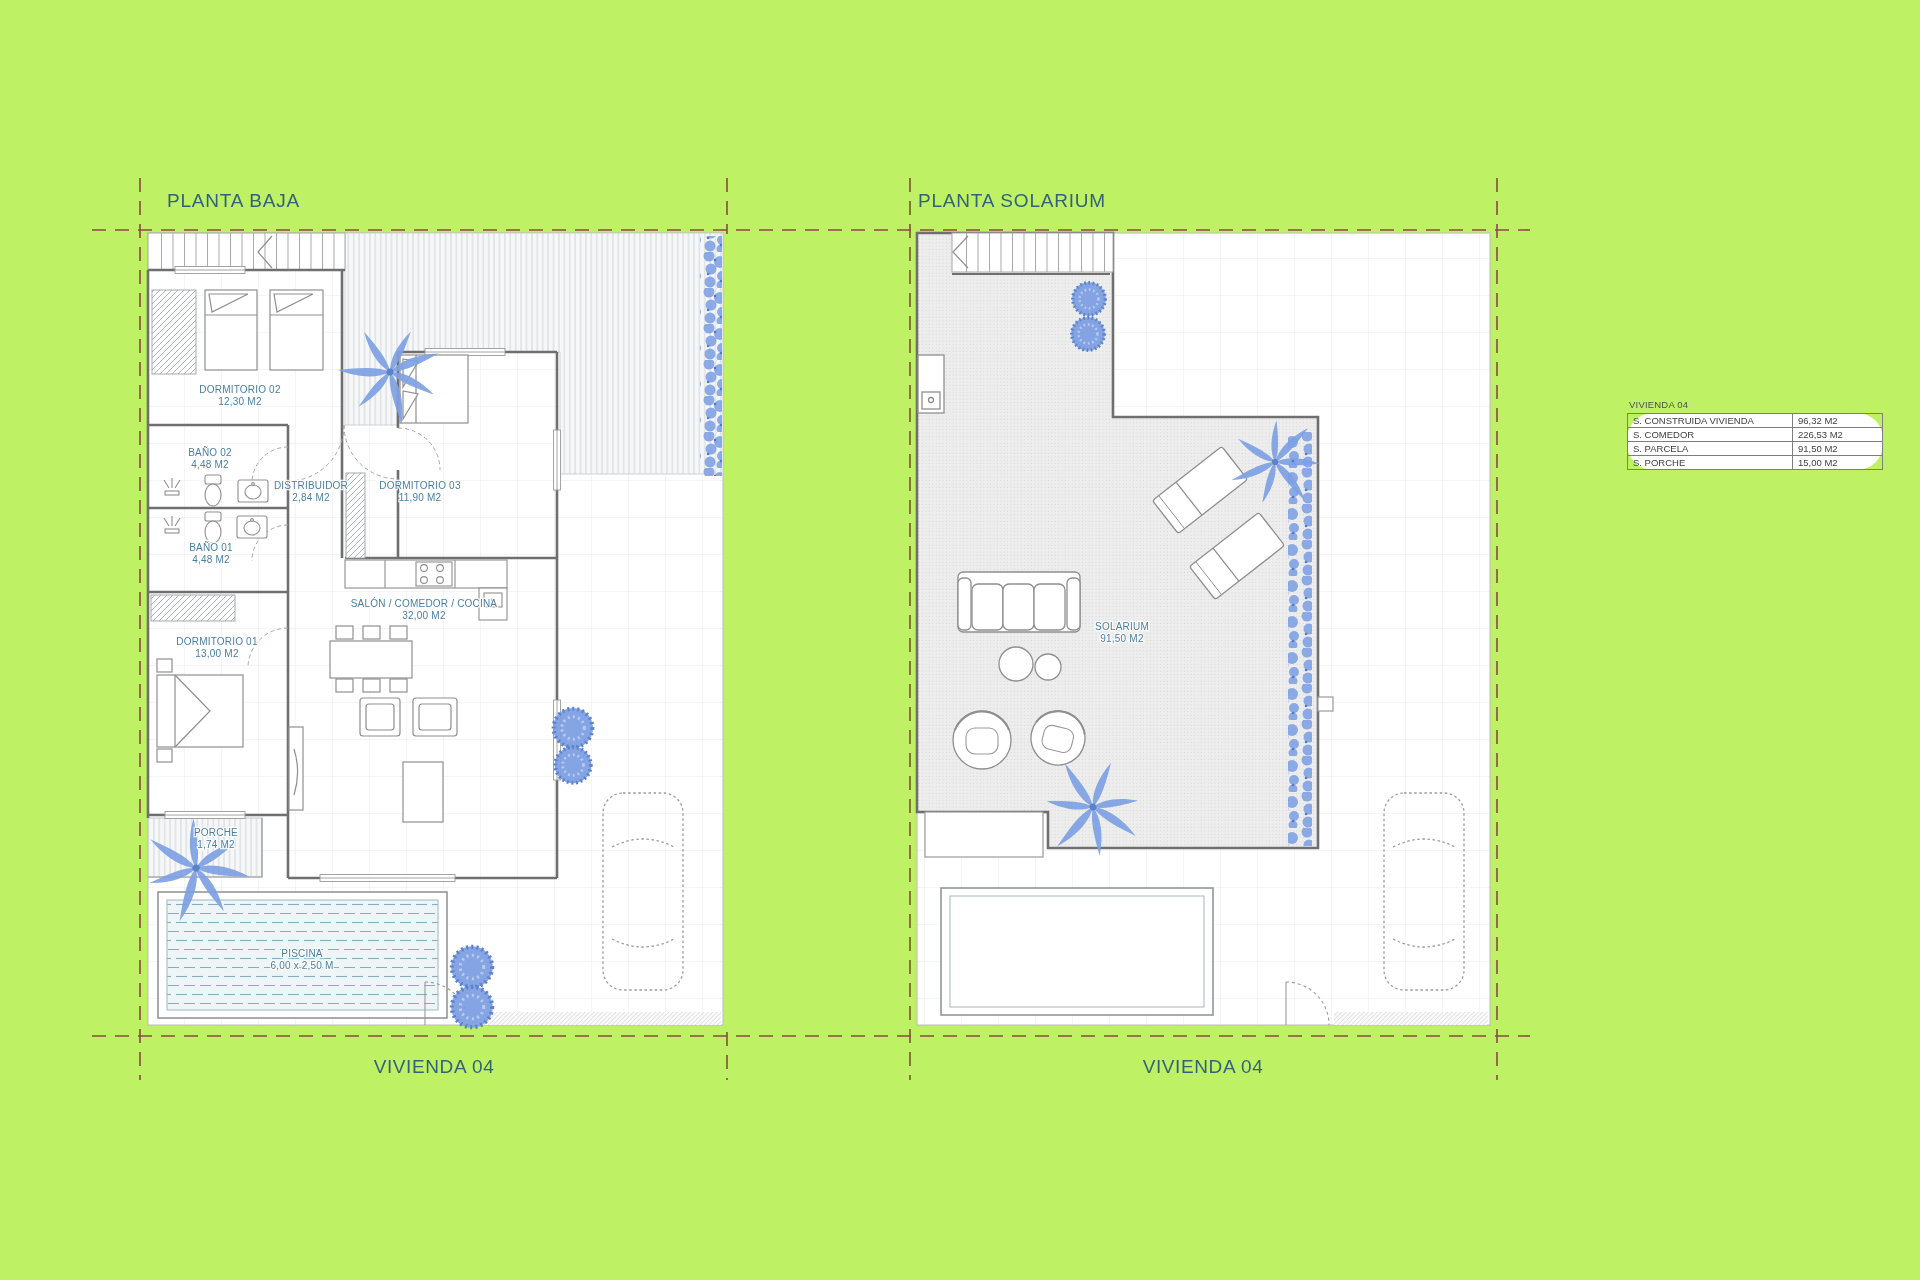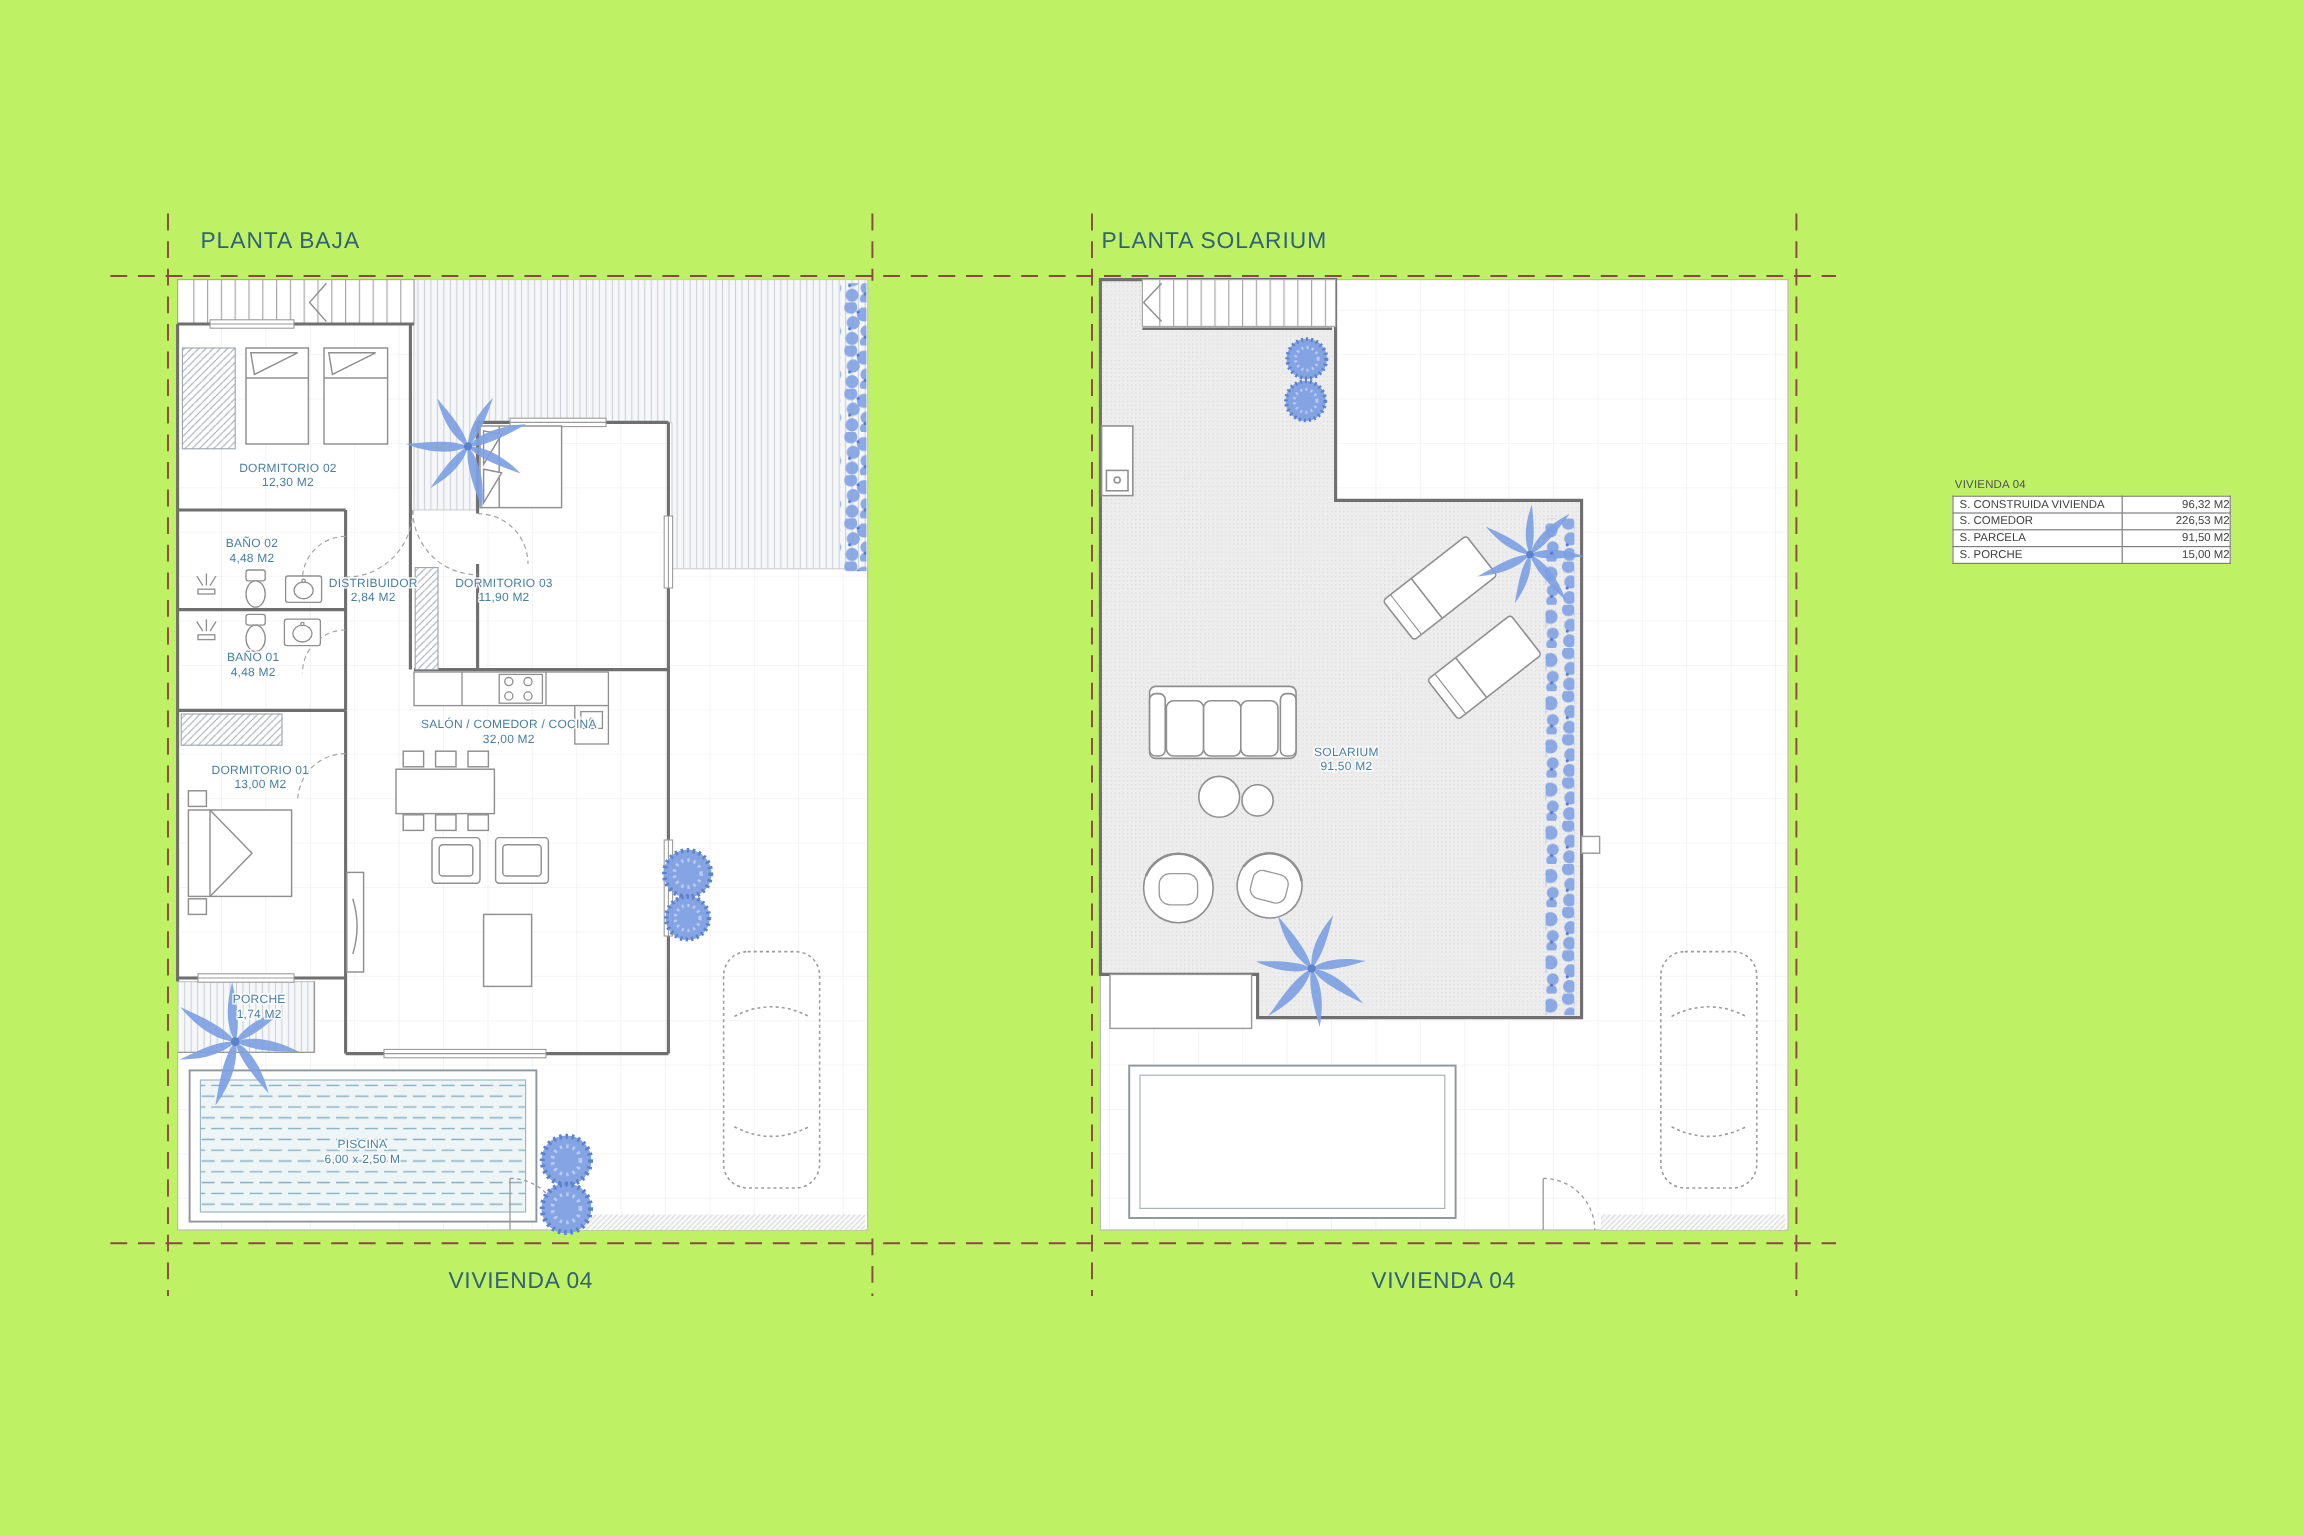--- a/index.html
+++ b/index.html
@@ -4,24 +4,24 @@
 <style>
   html,body{margin:0;padding:0;background:#ffffff;}
   .sheet{position:relative;width:1920px;height:1280px;background:#bef264;overflow:hidden;
          font-family:"Liberation Sans", sans-serif;}
   svg text{font-family:"Liberation Sans", sans-serif;}
   .t-title{font-size:19px;letter-spacing:.8px;fill:#33617a;}
   .t-footer{font-size:19px;letter-spacing:.6px;fill:#33617a;}
   .t-room{font-size:10px;letter-spacing:.2px;fill:#4a7fa5;paint-order:stroke;stroke:rgba(255,255,255,.85);stroke-width:2.5px;}
   .summary{position:absolute;left:1627px;top:399px;width:238px;}
   .summary-title{font-size:9.5px;color:#4f4f4f;margin:0 0 3px 2px;letter-spacing:.2px;}
-  table.sumtab{border-collapse:collapse;width:232px;background:#fff;}
+  table.sumtab{border-collapse:collapse;width:256px;background:#fff;border-radius:26px;}
   table.sumtab td{border:1px solid #7e7e7e;font-size:9.5px;color:#3f3f3f;height:13px;
                   padding:0 0 0 5px;white-space:nowrap;}
-  td.val{width:84px;text-align:right;}
+  td.val{width:84px;}
 </style>
 </head>
 <body>
 
 <div class="sheet">
 <svg width="1920" height="1280" viewBox="0 0 1920 1280">
 <defs>
   <pattern id="gridP" width="37" height="37" patternUnits="userSpaceOnUse">
     <rect width="37" height="37" fill="#ffffff"></rect>
     <path d="M37,0 V37 M0,37 H37" stroke="#ececec" stroke-width="1" fill="none"></path>

